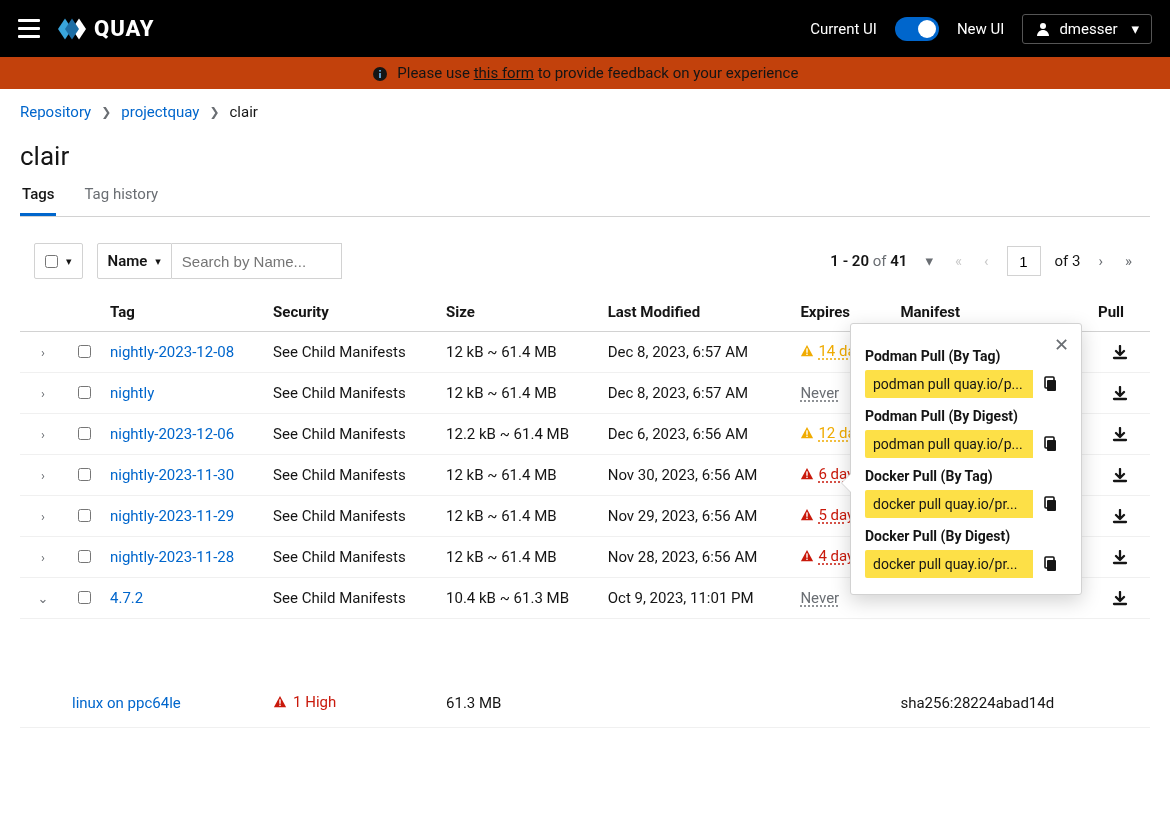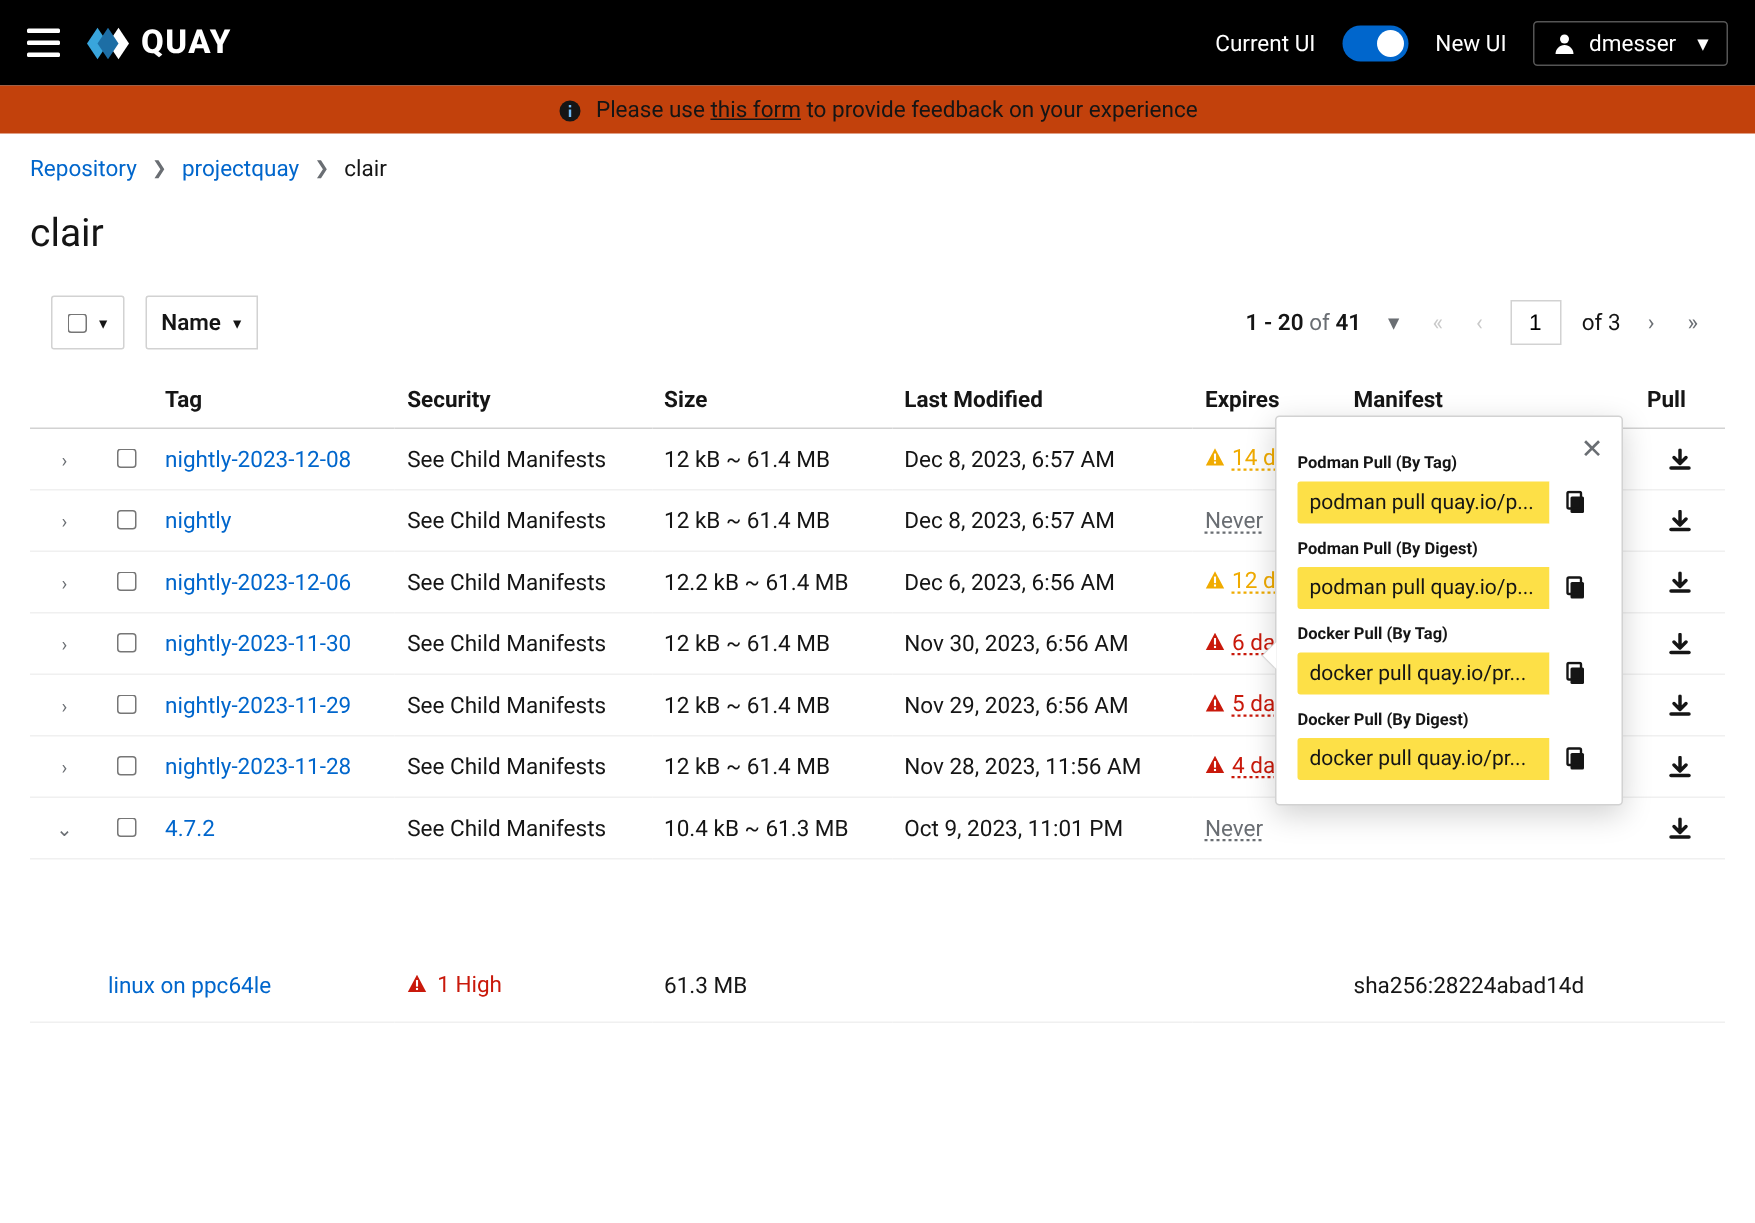--- a/index.html
+++ b/index.html
@@ -77,21 +77,21 @@
     box-shadow:0 6px 20px rgba(0,0,0,0.18); border-radius:3px; padding:14px 14px 16px 14px;
     z-index:50;
   }
   .popover::before {
     content:""; position:absolute; left:-9px; top:150px; width:0; height:0;
     border-top:9px solid transparent; border-bottom:9px solid transparent; border-right:9px solid #fff;
     filter: drop-shadow(-1px 0 0 #d2d2d2);
   }
   .popover h3 { margin:0 0 8px 0; font-size:17px; font-weight:600; }
   .popover .close-x { position:absolute; top:10px; right:12px; color:#6a6e73; cursor:pointer; font-size:18px; }
-  .pop-section-title { font-weight:700; font-size:11px; margin:10px 0 6px 0; }
+  .pop-section-title { font-weight:700; font-size:14px; margin:10px 0 6px 0; }
   .pop-cmd { display:flex; align-items:stretch; }
   .pop-cmd .cmd-text {
     background:#fde047; padding:6px 8px; font-size:14px; color:#151515;
     flex:1; white-space:nowrap; overflow:hidden; text-overflow:ellipsis; border-radius:2px 0 0 2px;
   }
   .pop-cmd .copy-btn {
     width:34px; display:flex; align-items:center; justify-content:center; cursor:pointer;
     border-left:1px solid #fff;
   }
 
@@ -172,31 +172,36 @@
   <div class="breadcrumb">
     <a>Repository</a>
     <span class="sep">❯</span>
     <a>projectquay</a>
     <span class="sep">❯</span>
     <span class="current">clair</span>
   </div>
 
   <h1 class="page-title">clair</h1>
 
+  <div class="tabs">
+    <div class="tab active">Tags</div>
+    <div class="tab">Tag history</div>
+  </div>
 
   <div class="toolbar">
     <div class="tb-box checkbox">
       <input type="checkbox" style="">
       <span class="caret">▾</span>
     </div>
     <div class="tb-filter-wrap">
       <div class="tb-box">
         <span class="tb-filter-label">Name</span>
         <span class="caret">▾</span>
       </div>
+      <input class="tb-search" type="text" placeholder="Search by Name..." style="">
     </div>
 
     <div class="toolbar-right">
       <span class="range-text">
         <b>1 - 20</b>
         <span class="of"> </span><span class="of">of</span><span class="of"> </span>
         <b>41</b>
       </span>
       <span class="pager-btn">▾</span>
       <span class="pager-btn disabled">«</span>
@@ -296,21 +301,21 @@
             <td class="col-pull"><span class="dl-icon"><svg class="svgicon" width="16" height="16" viewBox="0 0 16 16">
                   <use href="#i-download"></use>
                 </svg></span></td>
           </tr>
           <tr>
             <td class="col-expand"><span class="expander">›</span></td>
             <td class="col-check"><input type="checkbox" style=""></td>
             <td><a>nightly-2023-11-28</a></td>
             <td>See Child Manifests</td>
             <td>12 kB ~ 61.4 MB</td>
-            <td>Nov 28, 2023, 11:56 AM</td>
+            <td>Nov 28, 2023, 6:56 AM</td>
             <td><span class="expires-warn red"><svg class="svgicon" width="14" height="14" viewBox="0 0 16 16">
                   <use href="#i-warn"></use>
                 </svg> 4 days</span></td>
             <td></td>
             <td class="col-pull"><span class="dl-icon"><svg class="svgicon" width="16" height="16" viewBox="0 0 16 16">
                   <use href="#i-download"></use>
                 </svg></span></td>
           </tr>
           <tr>
             <td class="col-expand"><span class="expander">⌄</span></td>

